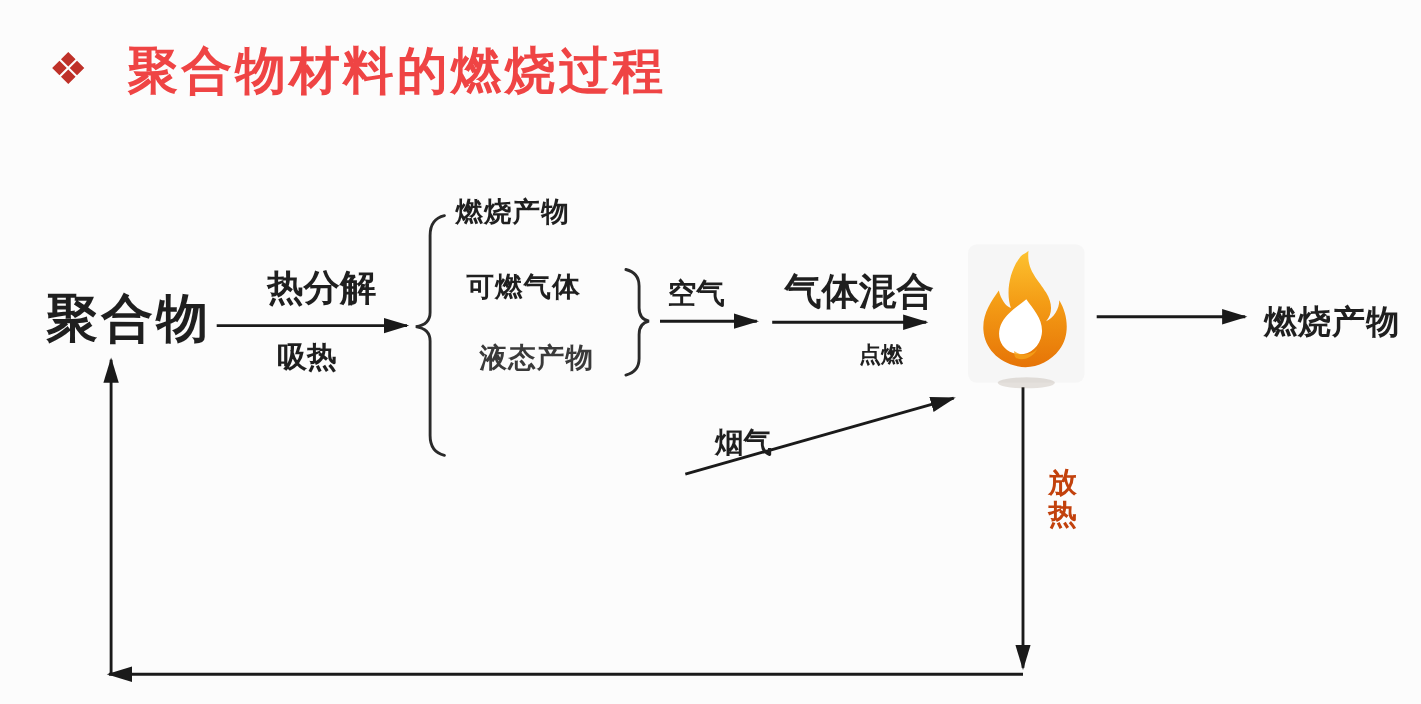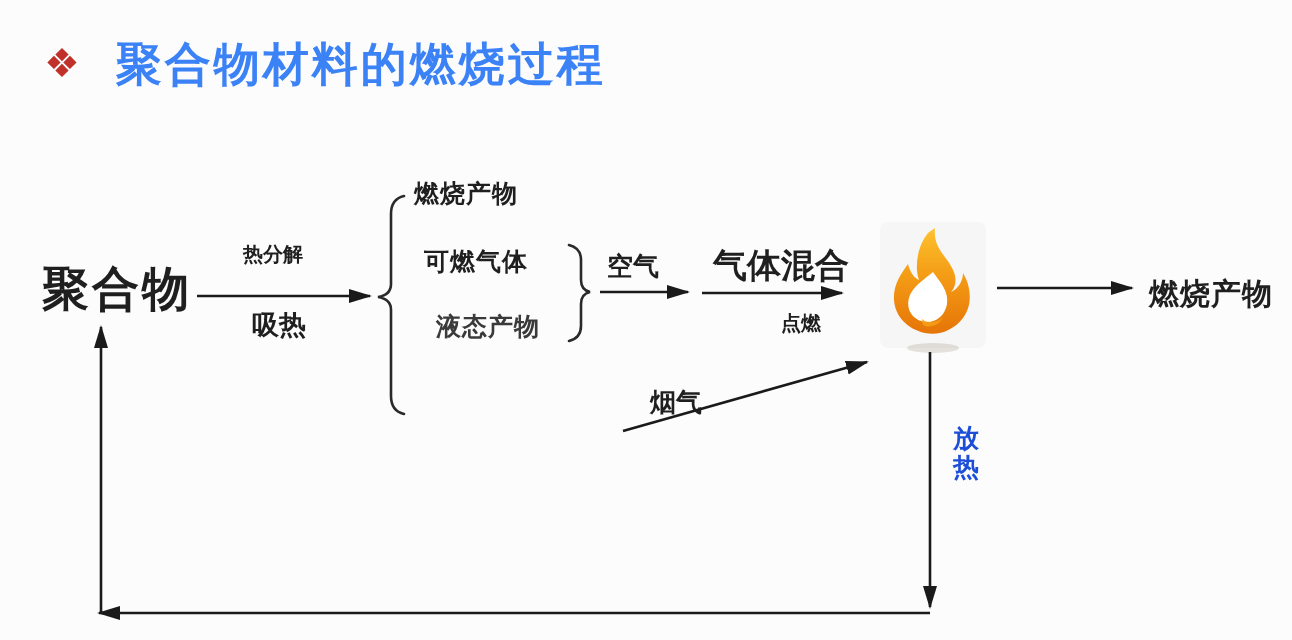--- a/index.html
+++ b/index.html
@@ -9,39 +9,39 @@
     font-family:"Liberation Sans","DejaVu Sans",sans-serif;
     color:#1f1f1f;
   }
   .title-row{
     position:absolute; left:44px; top:34px; display:flex; align-items:flex-start;
   }
   .title-bullet{
     color:#bf3129; font-size:40px; font-weight:bold; margin-top:6px; margin-right:36px;
   }
   .title-text{
-    color:#3b82f6; font-size:46px; font-weight:bold; letter-spacing:3px; white-space:nowrap;
+    color:#ef4444; font-size:46px; font-weight:bold; letter-spacing:3px; white-space:nowrap;
   }
   .lbl{
     position:absolute; font-weight:bold; color:#1f1f1f; white-space:nowrap; line-height:1.15;
   }
   .polymer{ left:42px; top:262px; font-size:47px; letter-spacing:3px; }
-  .thermal{ left:243px; top:243px; font-size:20px; }
+  .thermal{ left:243px; top:243px; font-size:33px; }
   .absorb{ left:252px; top:310px; font-size:27px; }
   .noncomb{ left:414px; top:179px; font-size:25px; letter-spacing:1px;}
   .comb{ left:424px; top:247px; font-size:25px; letter-spacing:1px;}
   .liquid{ left:436px; top:312px; font-size:25px; letter-spacing:1px; color:#3a3a3a;}
   .solid{ left:420px; top:401px; font-size:26px; }
   .air{ left:607px; top:252px; font-size:26px; }
   .gasmix{ left:713px; top:246px; font-size:34px;text-align:right; }
   .ignite{ left:739px; top:312px; font-size:20px;margin-left:42px; }
   .smoke{ left:650px; top:388px; font-size:26px; }
   .heatrel{
     position:absolute; left:953px; top:424px; width:30px; font-size:26px; font-weight:bold;
-    line-height:29px; white-space:normal; word-break:break-all; color:#1d4ed8;
+    line-height:29px; white-space:normal; word-break:break-all; color:#c2410c;
   }
   .product{ left:1149px; top:277px; font-size:30px; letter-spacing:1px;}
   svg.overlay{ position:absolute; left:0; top:0; pointer-events:none; }
   .flame-wrap{ position:absolute; left:878px; top:220px; width:110px; height:136px; }
 </style>
 </head>
 <body>
 
 <div id="slide">
 

